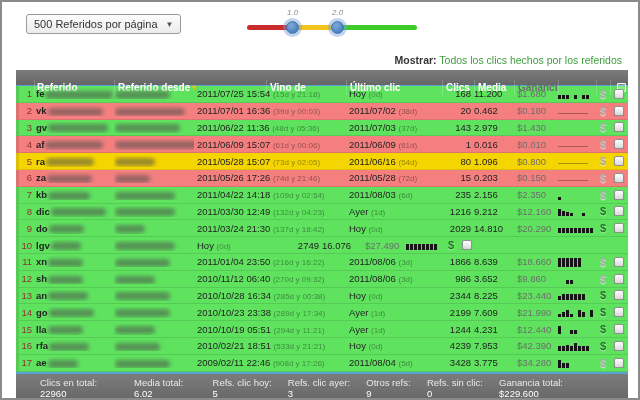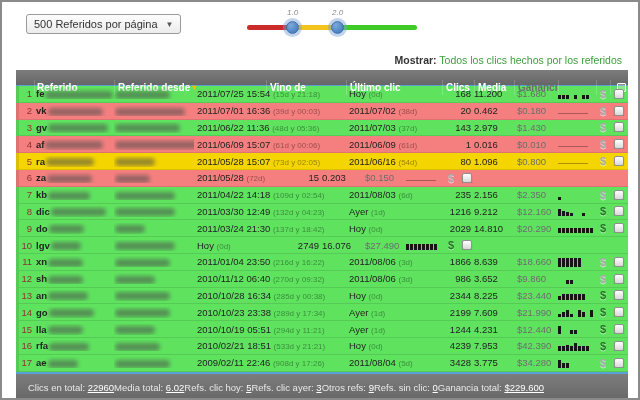--- a/index.html
+++ b/index.html
@@ -66,21 +66,21 @@
 
   .dollar span { font-size:11px; font-weight:bold; }
   .dollar.on span  { color:#1c7a1c; text-shadow:0 1px 0 rgba(255,255,255,0.5); }
   .dollar.off span { color:#a8a8a8; text-shadow:0 1px 0 rgba(255,255,255,0.6); }
 
   .cb { width:10px; height:10px; background:linear-gradient(#ffffff,#d8d8d8); border:1px solid #909090;
     border-radius:2px; box-shadow:0 1px 1px rgba(0,0,0,0.35); cursor:pointer; }
   .hcb { width:9px; height:9px; border:1px solid #fff; border-radius:1px; background:rgba(255,255,255,0.25); cursor:pointer; }
 
   .tfoot { height:28px; background:linear-gradient(var(--header_bg_light), var(--header_bg));
-    color:#e9e9e9; font-size:9.5px; padding:0 12px; }
+    color:#e9e9e9; font-size:9.5px; padding:0 24px; gap:9px; }
   .tfoot .fv { color:#ffffff; text-decoration:underline; cursor:pointer; }
 </style>
 </head>
 <body>
 
 <div class="canvas">
 
   <div class="per-page">
     <span>500 Referidos por página</span>
     <span class="arrow">▼</span>
@@ -260,20 +260,23 @@
   </div>
 
   <div class="row red">
     <div class="c num">6</div>
     <div class="c name">
       <span class="prefix">za</span><span class="blur" style="width: 45px;"></span>
     </div>
     <div class="c origin">
       <span class="blur" style="width: 35px;"></span>
     </div>
+    <div class="c desde">
+      <span>2011/05/26 17:26</span> <span class="detail">(74d y 21:46)</span>
+    </div>
     <div class="c ultimo">
       <span>2011/05/28</span> <span class="detail">(72d)</span>
     </div>
     <div class="c clics">15</div>
     <div class="c media">0.203</div>
     <div class="c gan">$0.150</div>
     <div class="c spark">
             <div class="baseline"></div>
           </div>
     <div class="c dollar off"><span>$</span></div>

